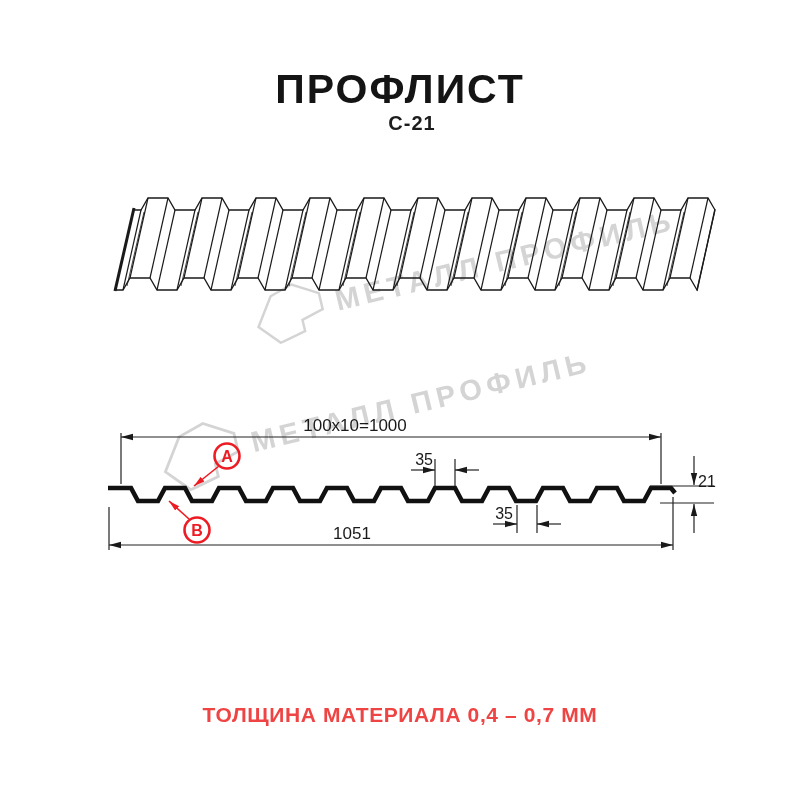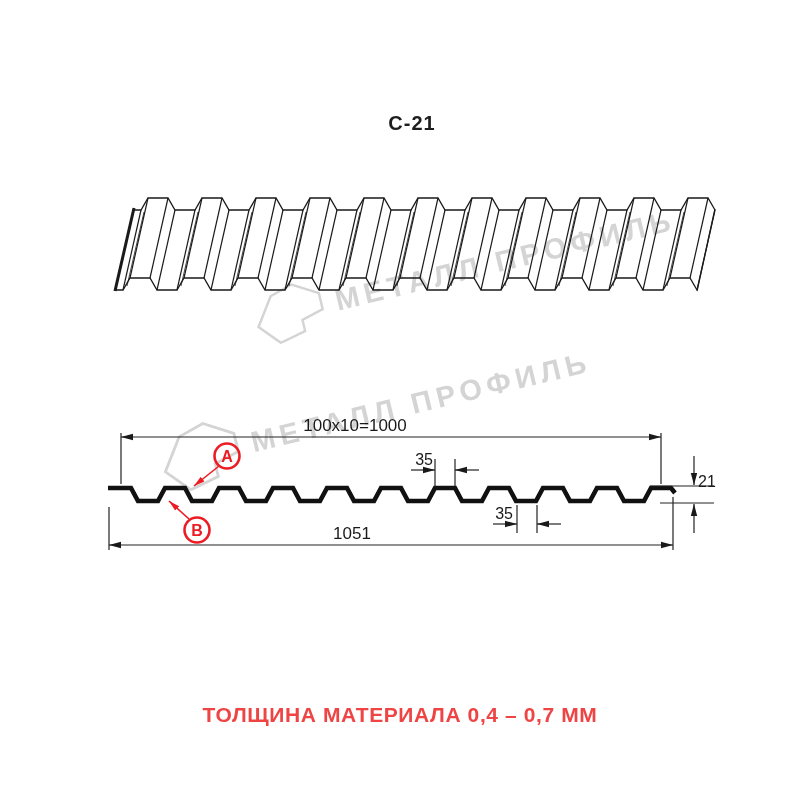--- a/index.html
+++ b/index.html
@@ -42,20 +42,21 @@
     <span class="wm-text">МЕТАЛЛ ПРОФИЛЬ</span>
   </div>
 
   <div class="wm wm-lower">
     <svg width="84" height="66" viewBox="0 0 90 70">
       <path d="M6,44 L29,11 L57,3 L87,21 L87,41 L60,48 L60,62 L28,69 Z" fill="none" stroke="#d4d4d4" stroke-width="3"></path>
     </svg>
     <span class="wm-text">МЕТАЛЛ ПРОФИЛЬ</span>
   </div>
 
+  <div class="title">ПРОФЛИСТ</div>
   <div class="subtitle">С-21</div>
 
   <svg class="layer" width="800" height="800" viewBox="0 0 800 800">
     <defs>
       <g id="rib" stroke="#1a1a1a" stroke-width="1.2">
         <line x1="123" y1="290" x2="141" y2="210"></line>
         <line x1="130" y1="278" x2="148" y2="198"></line>
         <line x1="150" y1="278" x2="168" y2="198"></line>
         <line x1="157" y1="290" x2="175" y2="210"></line>
         <line x1="127" y1="286" x2="144" y2="212" stroke-width="0.8"></line>

